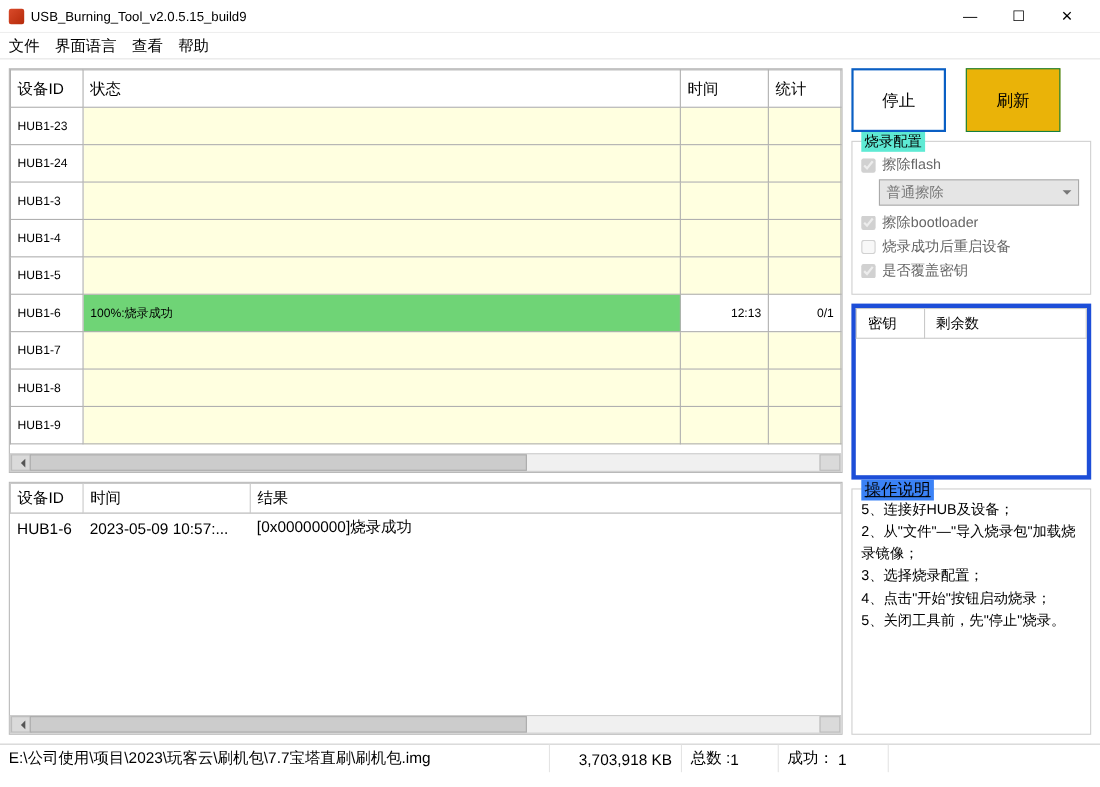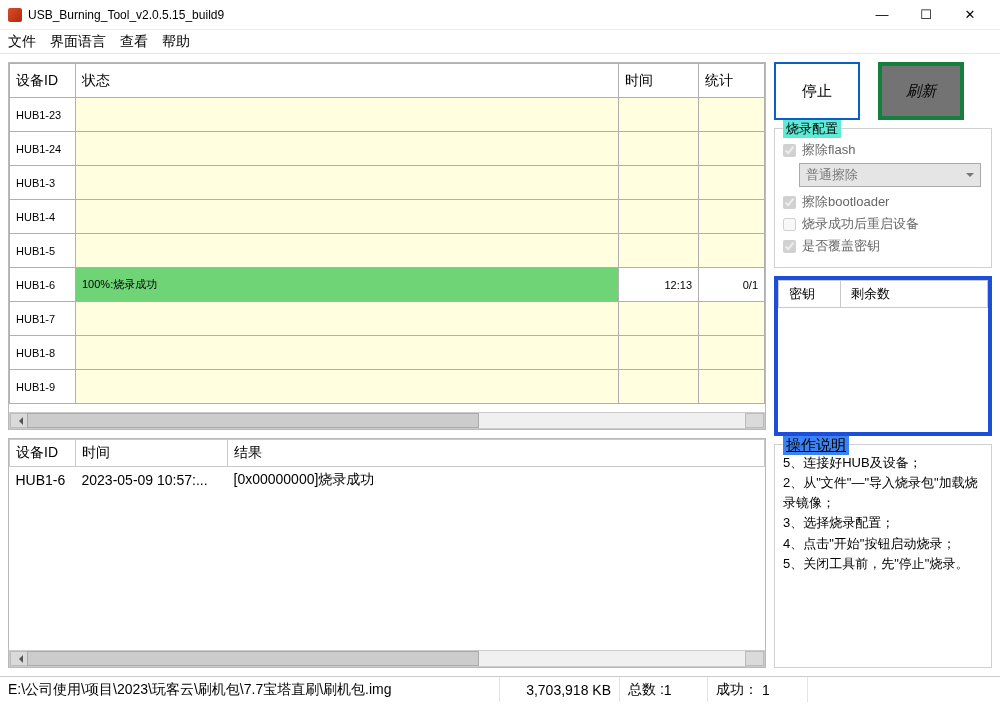--- a/index.html
+++ b/index.html
@@ -43,21 +43,21 @@
 
 .logtable-wrap { flex: 1; display: flex; flex-direction: column; }
 .logtable { border-collapse: collapse; width: 100%; table-layout: fixed; }
 .logtable th { border: 1px solid #c9c9c9; font-weight: normal; text-align: left; padding: 4px 6px; font-size: 14px; }
 .logtable td { padding: 4px 6px; font-size: 14px; white-space: nowrap; overflow: hidden; }
 .logcol-dev { width: 66px; }
 .logcol-time { width: 152px; }
 
 .btnrow { display: flex; gap: 18px; }
 .bigbtn { width: 86px; height: 58px; border: 2px solid #0a5fc4; background: #fff; font-size: 15px; cursor: pointer; display: flex; align-items: center; justify-content: center; }
-.bigbtn.gray { border: 4px solid #15803d; background: #737373; font-style: italic; }
+.bigbtn.gray { border: 1px solid #15803d; background: #eab308; }
 
 .group { border: 1px solid #d0d0d0; padding: 8px 8px 8px 8px; position: relative; }
 .group .legend { position: absolute; top: -9px; left: 8px; background: #5eead4; padding: 0 3px; font-size: 13px; }
 .cb { display: flex; align-items: center; gap: 6px; margin: 4px 0; font-size: 13px; color: #666; }
 .cb input { width: 13px; height: 13px; }
 .ddl { width: 100%; height: 24px; border: 1px solid #aaa; background: #e5e5e5; color: #777; padding: 0 6px; margin: 2px 0 6px 16px; font-size: 13px; display: flex; align-items: center; justify-content: space-between; width: calc(100% - 18px); }
 .ddl .chev { border: 4px solid transparent; border-top-color: #777; margin-top: 4px; }
 
 .keytable-wrap { border: 4px solid #1d4ed8; height: 160px; }
 .keytable { border-collapse: collapse; width: 100%; }

